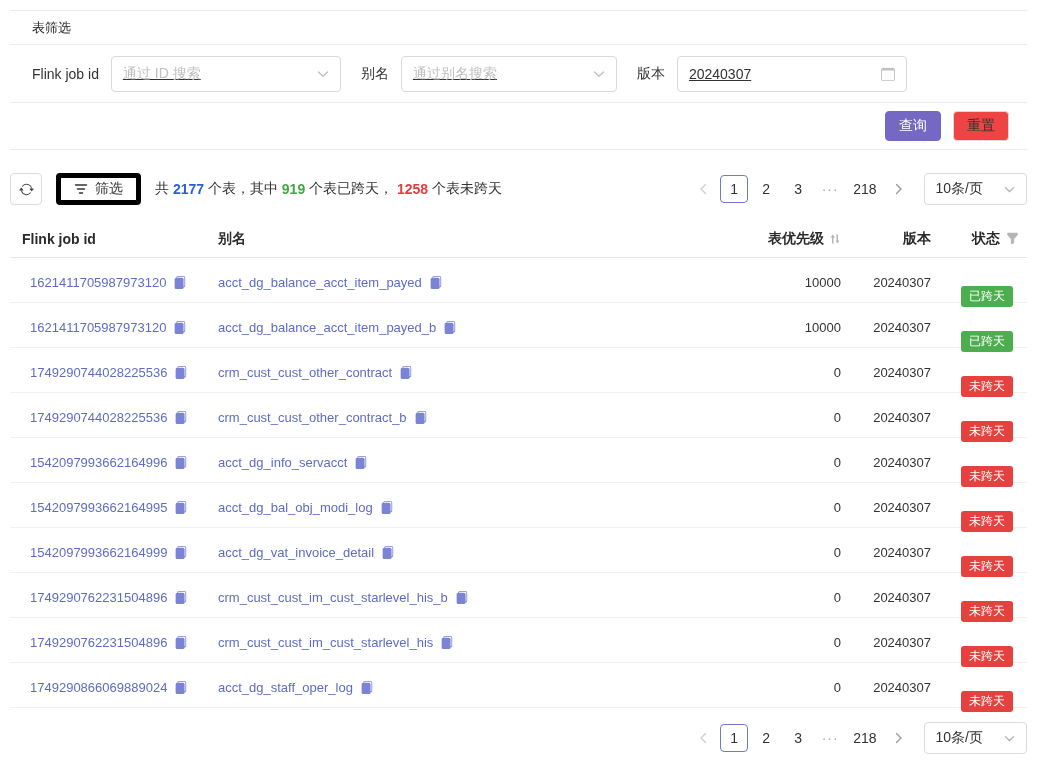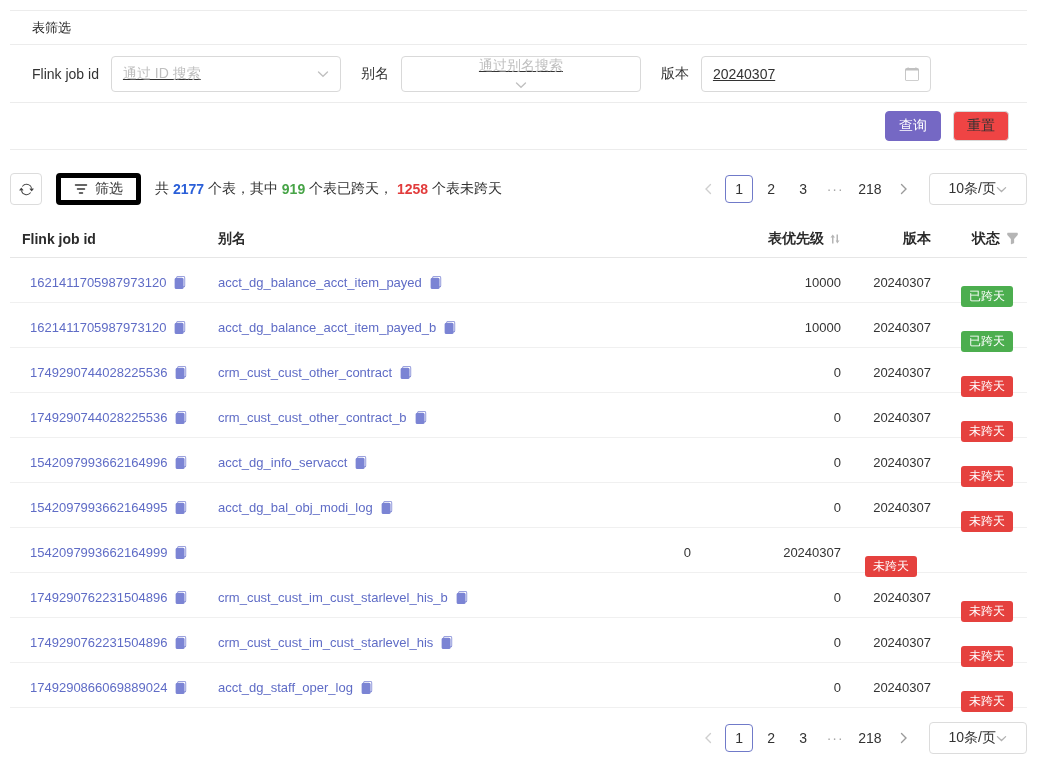--- a/index.html
+++ b/index.html
@@ -18,21 +18,21 @@
   .filter-row { height: 58px; display: flex; align-items: center; padding: 0 22px;
     border-bottom: 1px solid #ececec; }
   .field-label { margin-right: 12px; color: #333; white-space: nowrap; }
   .field-gap { margin-left: 20px; }
   .select-box, .date-box {
     height: 36px; border: 1px solid #d9d9d9; border-radius: 4px; background: #fff;
     display: flex; align-items: center; justify-content: space-between; padding: 0 11px;
     cursor: pointer;
     text-decoration: underline;
   }
-  .w230 { width: 230px; } .w240 { width: 240px; flex-direction: column; }
+  .w230 { width: 230px; } .w240 { width: 216px; }
   .placeholder { color: #bfbfbf; }
   .value-text { color: #333; }
   .actions-row { height: 47px; display: flex; align-items: center; justify-content: flex-end;
     gap: 12px; padding-right: 18px; border-bottom: 1px solid #ececec; }
   .btn { height: 30px; padding: 0 13px; border-radius: 4px; font-size: 14px;
     display: inline-flex; align-items: center; cursor: pointer;
     font-family: "Liberation Sans", "DejaVu Sans", sans-serif; }
   .btn-primary { background: #7568c4; border: 1px solid #7568c4; color: #fff; }
   .btn-default { background: #ef4444; border: 1px solid #d9d9d9; color: #333; }
 
@@ -57,21 +57,21 @@
     justify-content: center; cursor: pointer; }
   .pg-prev { color: #cfcfcf; }
   .pg-next { color: #9a9a9a; }
   .pg-num { min-width: 28px; height: 28px; padding: 0 4px; display: flex; align-items: center;
     justify-content: center; border-radius: 4px; border: 1px solid transparent;
     color: #333; cursor: pointer; }
   .pg-num.active { border-color: #707ac9; background: #fff; }
   .pg-ellipsis { min-width: 28px; text-align: center; color: #a8a8a8; letter-spacing: 1px;
     cursor: pointer; }
   .pg-size { margin-left: 10px; height: 32px; border: 1px solid #dcdcdc; border-radius: 4px;
-    background: #fff; display: flex; align-items: center; gap: 0; padding: 0 19px;
+    background: #fff; display: flex; align-items: center; gap: 21px; padding: 0 11px;
     cursor: pointer; }
 
   
   .table { margin: 15px 10px 0; }
   .t-header, .t-row { display: grid; grid-template-columns: 196px 1fr 150px 90px 96px;
     align-items: center; }
   .t-header { height: 38px; border-bottom: 1px solid #e6e6e6; font-weight: 700; color: #2b2b2b; }
   .t-row { height: 45px; border-bottom: 1px solid #f0f0f0; font-size: 13px; }
   .h1 { padding-left: 12px; }
   .h2 { padding-left: 12px; }
@@ -363,20 +363,28 @@
 
   <div class="t-row">
     <div class="c1">
       <span class="link">1542097993662164999</span>
       <span class="copy-icon">
         <svg width="13" height="13" viewBox="0 0 16 16" fill="currentColor">
               <path d="M13 0H6a2 2 0 0 0-2 2 2 2 0 0 0-2 2v10a2 2 0 0 0 2 2h7a2 2 0 0 0 2-2 2 2 0 0 0 2-2V2a2 2 0 0 0-2-2zm0 13V4a2 2 0 0 0-2-2H5a1 1 0 0 1 1-1h7a1 1 0 0 1 1 1v10a1 1 0 0 1-1 1z"></path>
             </svg>
       </span>
     </div>
+    <div class="c2">
+      <span class="link">acct_dg_vat_invoice_detail</span>
+      <span class="copy-icon">
+        <svg width="13" height="13" viewBox="0 0 16 16" fill="currentColor">
+              <path d="M13 0H6a2 2 0 0 0-2 2 2 2 0 0 0-2 2v10a2 2 0 0 0 2 2h7a2 2 0 0 0 2-2 2 2 0 0 0 2-2V2a2 2 0 0 0-2-2zm0 13V4a2 2 0 0 0-2-2H5a1 1 0 0 1 1-1h7a1 1 0 0 1 1 1v10a1 1 0 0 1-1 1z"></path>
+            </svg>
+      </span>
+    </div>
     <div class="c3">0</div>
     <div class="c4">20240307</div>
     <div class="c5">
       <span class="badge danger">未跨天</span>
     </div>
   </div>
 
   <div class="t-row">
     <div class="c1">
       <span class="link">1749290762231504896</span>

